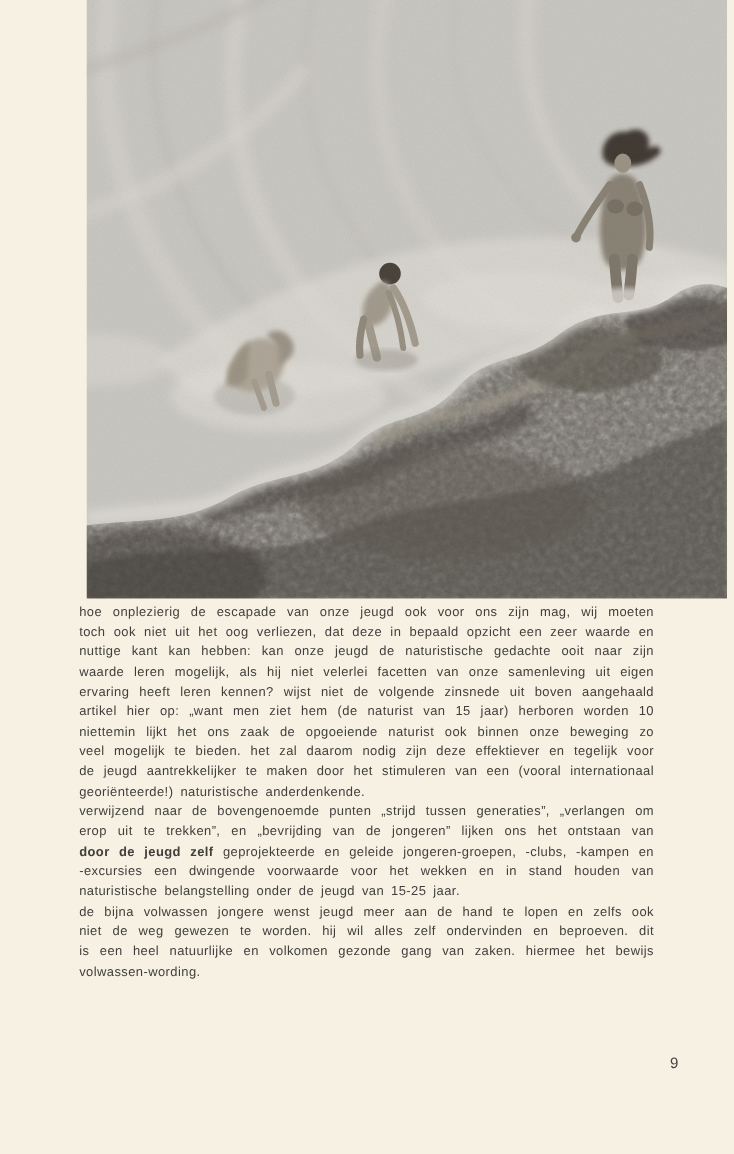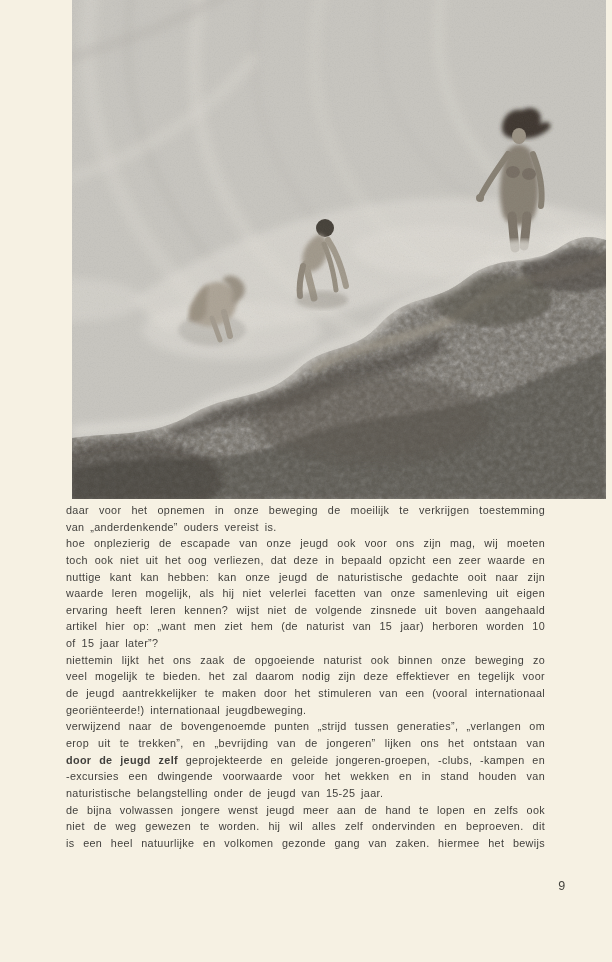--- a/index.html
+++ b/index.html
@@ -180,47 +180,43 @@
         </g>
 
         <rect x="0" y="0" width="534" height="499" filter="url(#grain)" opacity="0.14" style="mix-blend-mode:multiply"></rect>
         <rect x="0" y="0" width="534" height="499" filter="url(#grain)" opacity="0.07" style="mix-blend-mode:screen"></rect>
       </g>
     </svg>
   </figure>
 
   <div class="body-text">
       <div>
-        <div class="tline">daar voor het opnemen in onze beweging de moeilijk te verkrijgen toestemming</div>
-        <div class="tline tline-last">van „anderdenkende” ouders vereist is.</div>
-      </div>
-      <div>
         <div class="tline">hoe onplezierig de escapade van onze jeugd ook voor ons zijn mag, wij moeten</div>
         <div class="tline">toch ook niet uit het oog verliezen, dat deze in bepaald opzicht een zeer waarde en</div>
         <div class="tline">nuttige kant kan hebben: kan onze jeugd de naturistische gedachte ooit naar zijn</div>
         <div class="tline">waarde leren mogelijk, als hij niet velerlei facetten van onze samenleving uit eigen</div>
         <div class="tline">ervaring heeft leren kennen? wijst niet de volgende zinsnede uit boven aangehaald</div>
         <div class="tline">artikel hier op: „want men ziet hem (de naturist van 15 jaar) herboren worden 10</div>
-        <div class="tline tline-last">of 15 jaar later”?</div>
       </div>
       <div>
         <div class="tline">niettemin lijkt het ons zaak de opgoeiende naturist ook binnen onze beweging zo</div>
         <div class="tline">veel mogelijk te bieden. het zal daarom nodig zijn deze effektiever en tegelijk voor</div>
         <div class="tline">de jeugd aantrekkelijker te maken door het stimuleren van een (vooral internationaal</div>
-        <div class="tline tline-last">georiënteerde!) internationaal jeugdbeweging.</div>
+        <div class="tline tline-last">georiënteerde!) naturistische anderdenkende.</div>
       </div>
       <div>
         <div class="tline">verwijzend naar de bovengenoemde punten „strijd tussen generaties”, „verlangen om</div>
         <div class="tline">erop uit te trekken”, en „bevrijding van de jongeren” lijken ons het ontstaan van</div>
         <div class="tline"><span class="bold">door de jeugd zelf</span><span> geprojekteerde en geleide jongeren-groepen, -clubs, -kampen en</span></div>
         <div class="tline">-excursies een dwingende voorwaarde voor het wekken en in stand houden van</div>
         <div class="tline tline-last">naturistische belangstelling onder de jeugd van 15-25 jaar.</div>
       </div>
       <div>
         <div class="tline">de bijna volwassen jongere wenst jeugd meer aan de hand te lopen en zelfs ook</div>
         <div class="tline">niet de weg gewezen te worden. hij wil alles zelf ondervinden en beproeven. dit</div>
         <div class="tline">is een heel natuurlijke en volkomen gezonde gang van zaken. hiermee het bewijs</div>
+        <div class="tline tline-last">volwassen-wording.</div>
       </div>
     </div>
 
   <div class="page-number">9</div>
 
 </div>
 
 </body></html>

